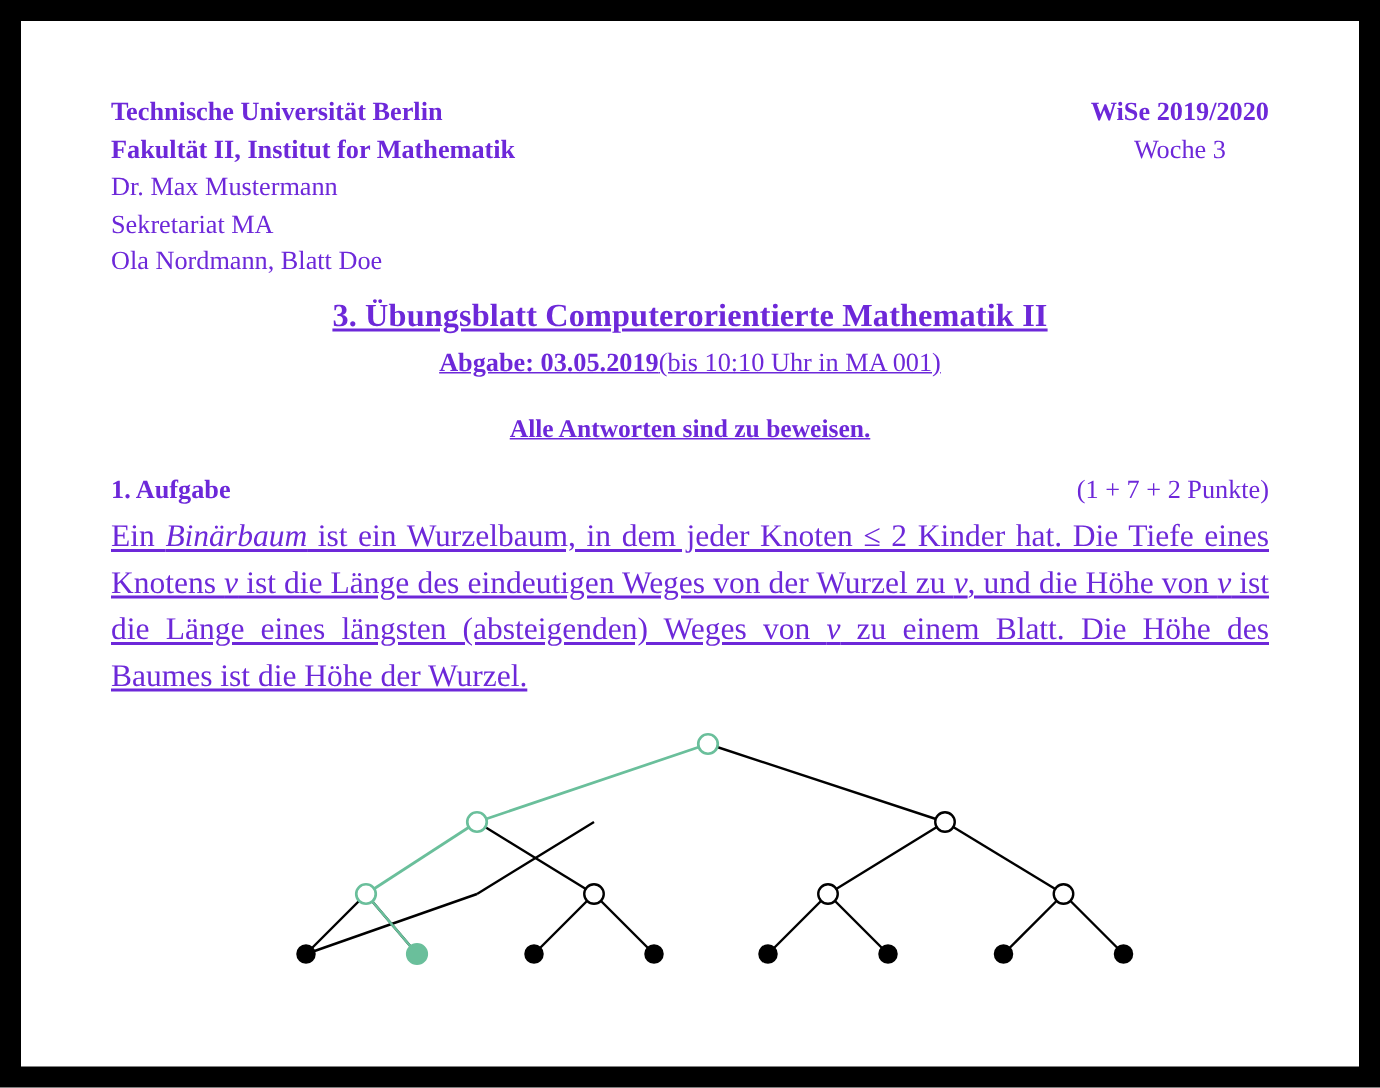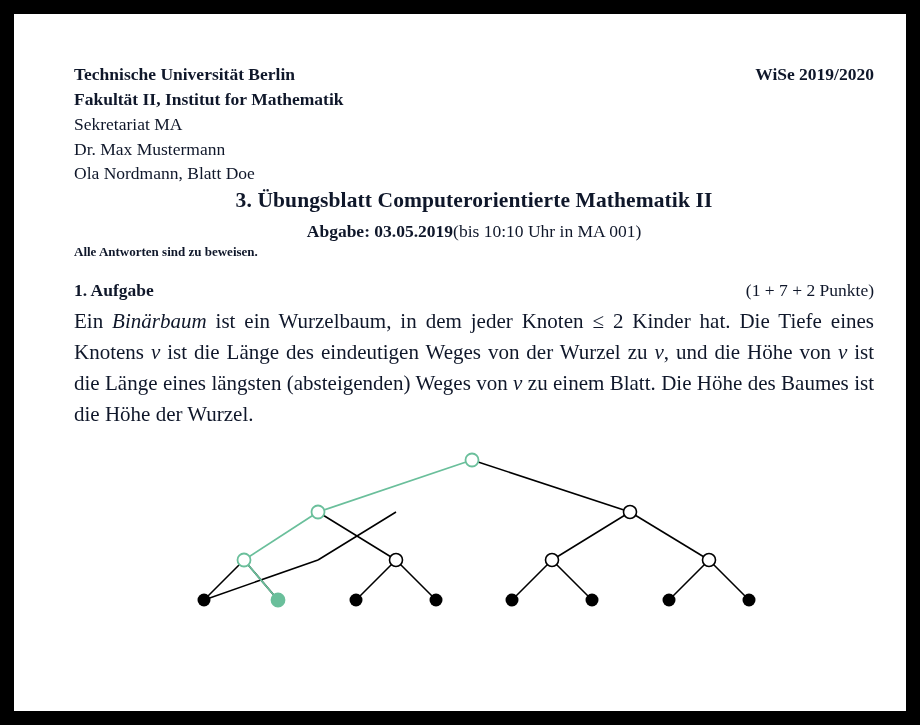--- a/index.html
+++ b/index.html
@@ -16,22 +16,23 @@
   .page {
     position: absolute;
     left: 14px;
     top: 14px;
     width: 892px;
     height: 697px;
     background: #ffffff;
   }
   .content {
     position: relative;
-    padding: 48px 32px 0 60px;
-    color: #0f172a;
+    padding: 48px 60px 0 60px;
+    color: #6d28d9;
+    text-decoration: underline;
   }
   
   .header {
     position: relative;
     height: 122px;
   }
   .header-left {
     position: absolute;
     left: 0;
     top: 0;
@@ -47,33 +48,34 @@
     font-size: 17.5px;
   }
   .bold {
     font-weight: bold;
   }
   
   .title {
     text-align: center;
     font-weight: bold;
     font-size: 21.5px;
-    margin-top: 4px;
+    margin-top: 14px;
     letter-spacing: 0.1px;
   }
   .subtitle {
     text-align: center;
     font-size: 17.5px;
     margin-top: 8px;
   }
   .subtitle .bold { font-weight: bold; }
   .notice {
-    font-weight: bold;
-    font-size: 13px;
-    margin-top: 2px;
+    text-align: center;
+    font-weight: bold;
+    font-size: 17px;
+    margin-top: 24px;
   }
   
   .exercise-line {
     position: relative;
     margin-top: 20px;
     height: 22px;
     font-size: 17.5px;
   }
   .exercise-label {
     position: absolute;
@@ -105,26 +107,27 @@
 </head>
 <body>
 
 <div class="page">
   <div class="content">
 
     <div class="header">
       <div class="header-left">
         <div class="bold">Technische Universität Berlin</div>
         <div class="bold">Fakultät II, Institut for Mathematik</div>
+        <div>Dr. Max Mustermann</div>
         <div>Sekretariat MA</div>
-        <div>Dr. Max Mustermann</div>
         <div>Ola Nordmann, Blatt Doe</div>
       </div>
       <div class="header-right">
         <div class="bold">WiSe 2019/2020</div>
+        <div>Woche 3</div>
       </div>
     </div>
 
     <div class="title">3. Übungsblatt Computerorientierte Mathematik II</div>
 
     <div class="subtitle">
       <span class="bold">Abgabe: 03.05.2019</span><span>(bis 10:10 Uhr in MA 001)</span>
     </div>
 
     <div class="notice">Alle Antworten sind zu beweisen.</div>

